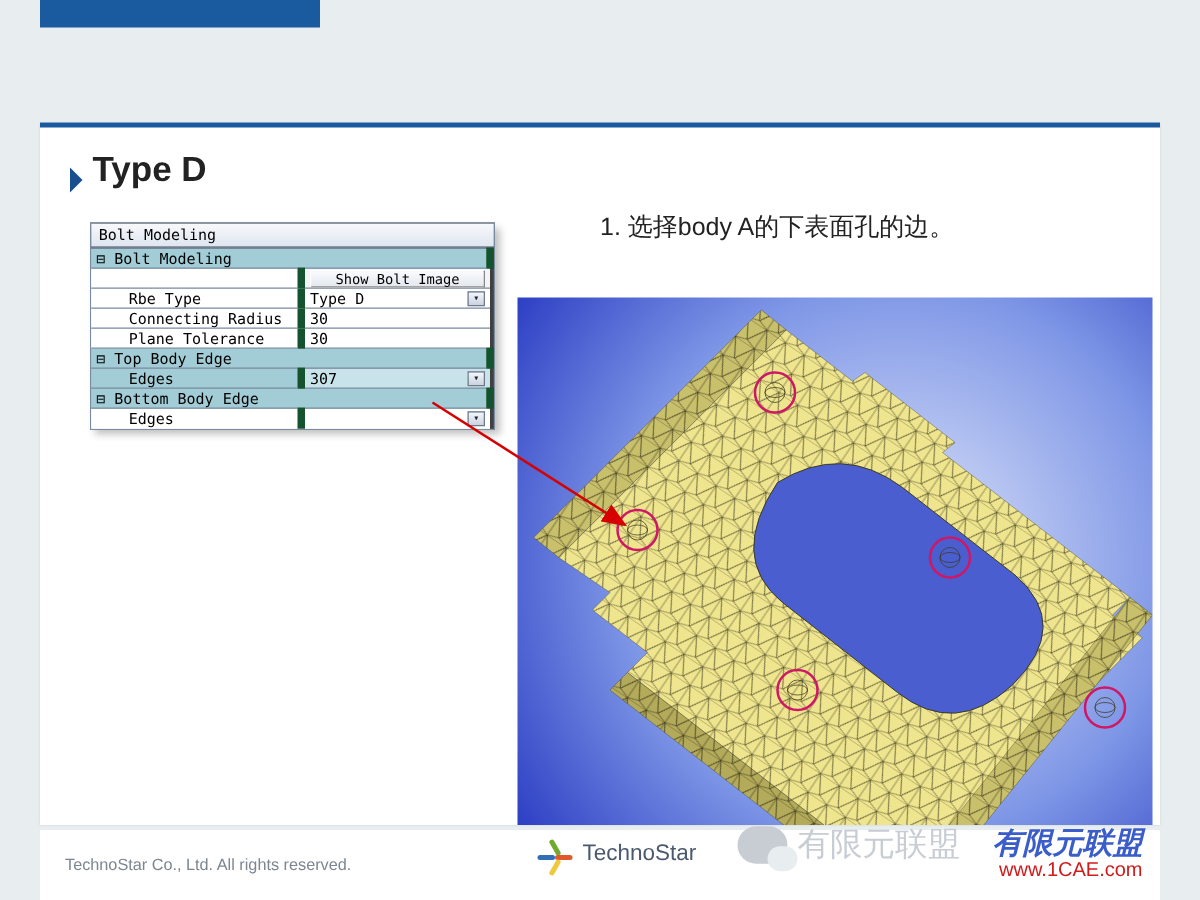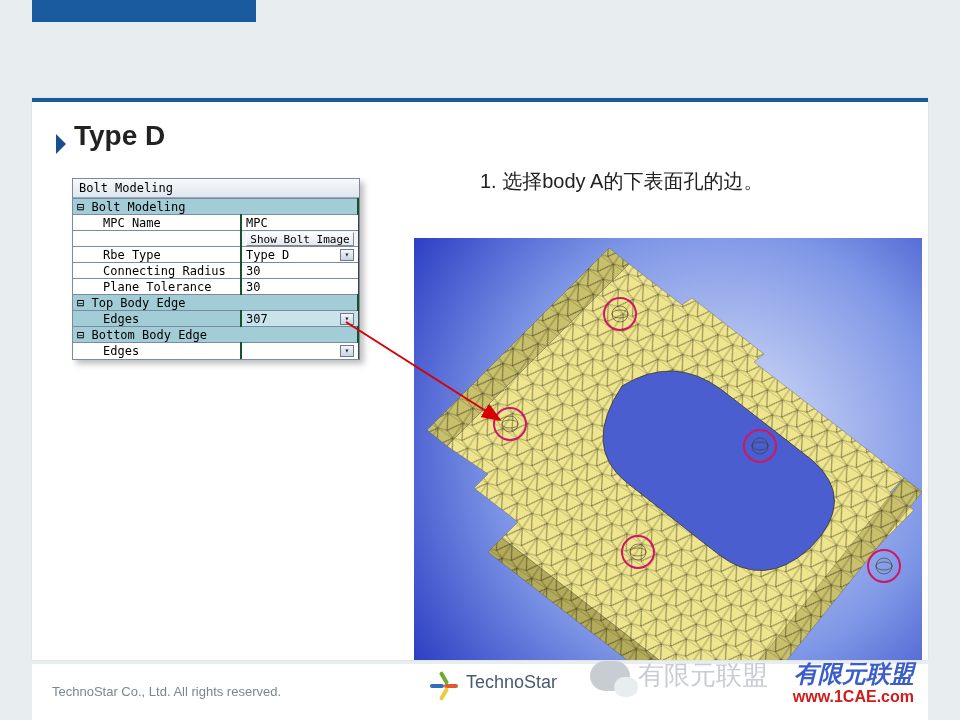--- a/index.html
+++ b/index.html
@@ -48,21 +48,21 @@
   .instruction {
     position: absolute;
     top: 70px; left: 448px;
     font-size: 20px;
     color: #222;
   }
   
   .panel {
     position: absolute;
     top: 80px; left: 40px;
-    width: 288px;
+    width: 324px;
     background: #404040;
     border: 1px solid #7a8aa0;
     box-shadow: 4px 4px 6px rgba(0,0,0,0.25);
     font-family: "SimSun", "MS Sans Serif", monospace;
     font-size: 12px;
   }
   .panel-title {
     background: linear-gradient(#f7f9fc,#dfe6ef);
     border-bottom: 1px solid #9aa8bb;
     padding: 2px 6px;
@@ -76,21 +76,21 @@
     border-top: 1px solid #7a8aa0;
     height: 16px;
     padding: 0 4px;
     white-space: nowrap;
   }
   .section-row { background: #a2cdd7; }
   .field-row { background: #ffffff; }
   .highlight-row { background: #a2cdd7; }
   .tree-cell {
     width: 168px;
-    border-right: 2px solid #14532d;
+    border-right: 6px solid #14532d;
     background: inherit;
   }
   .tree-cell.indent1 { }
   .tree-cell.indent2 { padding-left: 30px; }
   .val-cell {
     background: #ffffff;
   }
   .val-cell.highlight { background: #c8e4ea; }
   .btn-cell { text-align: center; background:#f2f4f7; }
   .btn-look {
@@ -171,45 +171,41 @@
   .bubble { width:40px;height:30px;border-radius:16px;background:#c8cdd4;position:relative;}
   .bubble::after{content:"";position:absolute;width:24px;height:20px;border-radius:12px;background:#e8edf0;right:-8px;bottom:-6px;}
   .brand1 {
     position: absolute; right: 14px; top: -6px;
     font-size: 24px; font-weight: bold;
     color: #3b5dc9;
     font-style: italic;
   }
   .brand2 {
     position: absolute; right: 14px; top: 24px;
-    font-size: 16px; font-weight: bold;
+    font-size: 16px; font-weight: normal;
     color: #d11b1b;
   }
 </style>
 </head>
 <body>
 
 <div class="top-bar"></div>
 
 <div class="content">
   <div class="title-rule"></div>
   <div class="chevron"></div>
   <div class="title">Type D</div>
   <div class="instruction">1. 选择body A的下表面孔的边。</div>
 
   <div class="panel">
     <div class="panel-title">Bolt Modeling</div>
     <table>
       <tbody>
           <tr class="section-row">
         <td class="tree-cell" colspan="2">⊟ <span>Bolt Modeling</span></td>
-      </tr>
-      <tr class="field-row">
-        <td class="tree-cell indent2">MPC Name</td>
-        <td class="val-cell">MPC</td>
       </tr>
       <tr class="field-row">
         <td class="tree-cell indent2"></td>
         <td class="btn-cell"><span class="btn-look">Show Bolt Image</span></td>
       </tr>
       <tr class="field-row">
         <td class="tree-cell indent2">Rbe Type</td>
         <td class="val-cell">
           <div class="dd">
                 <span>Type D</span>

